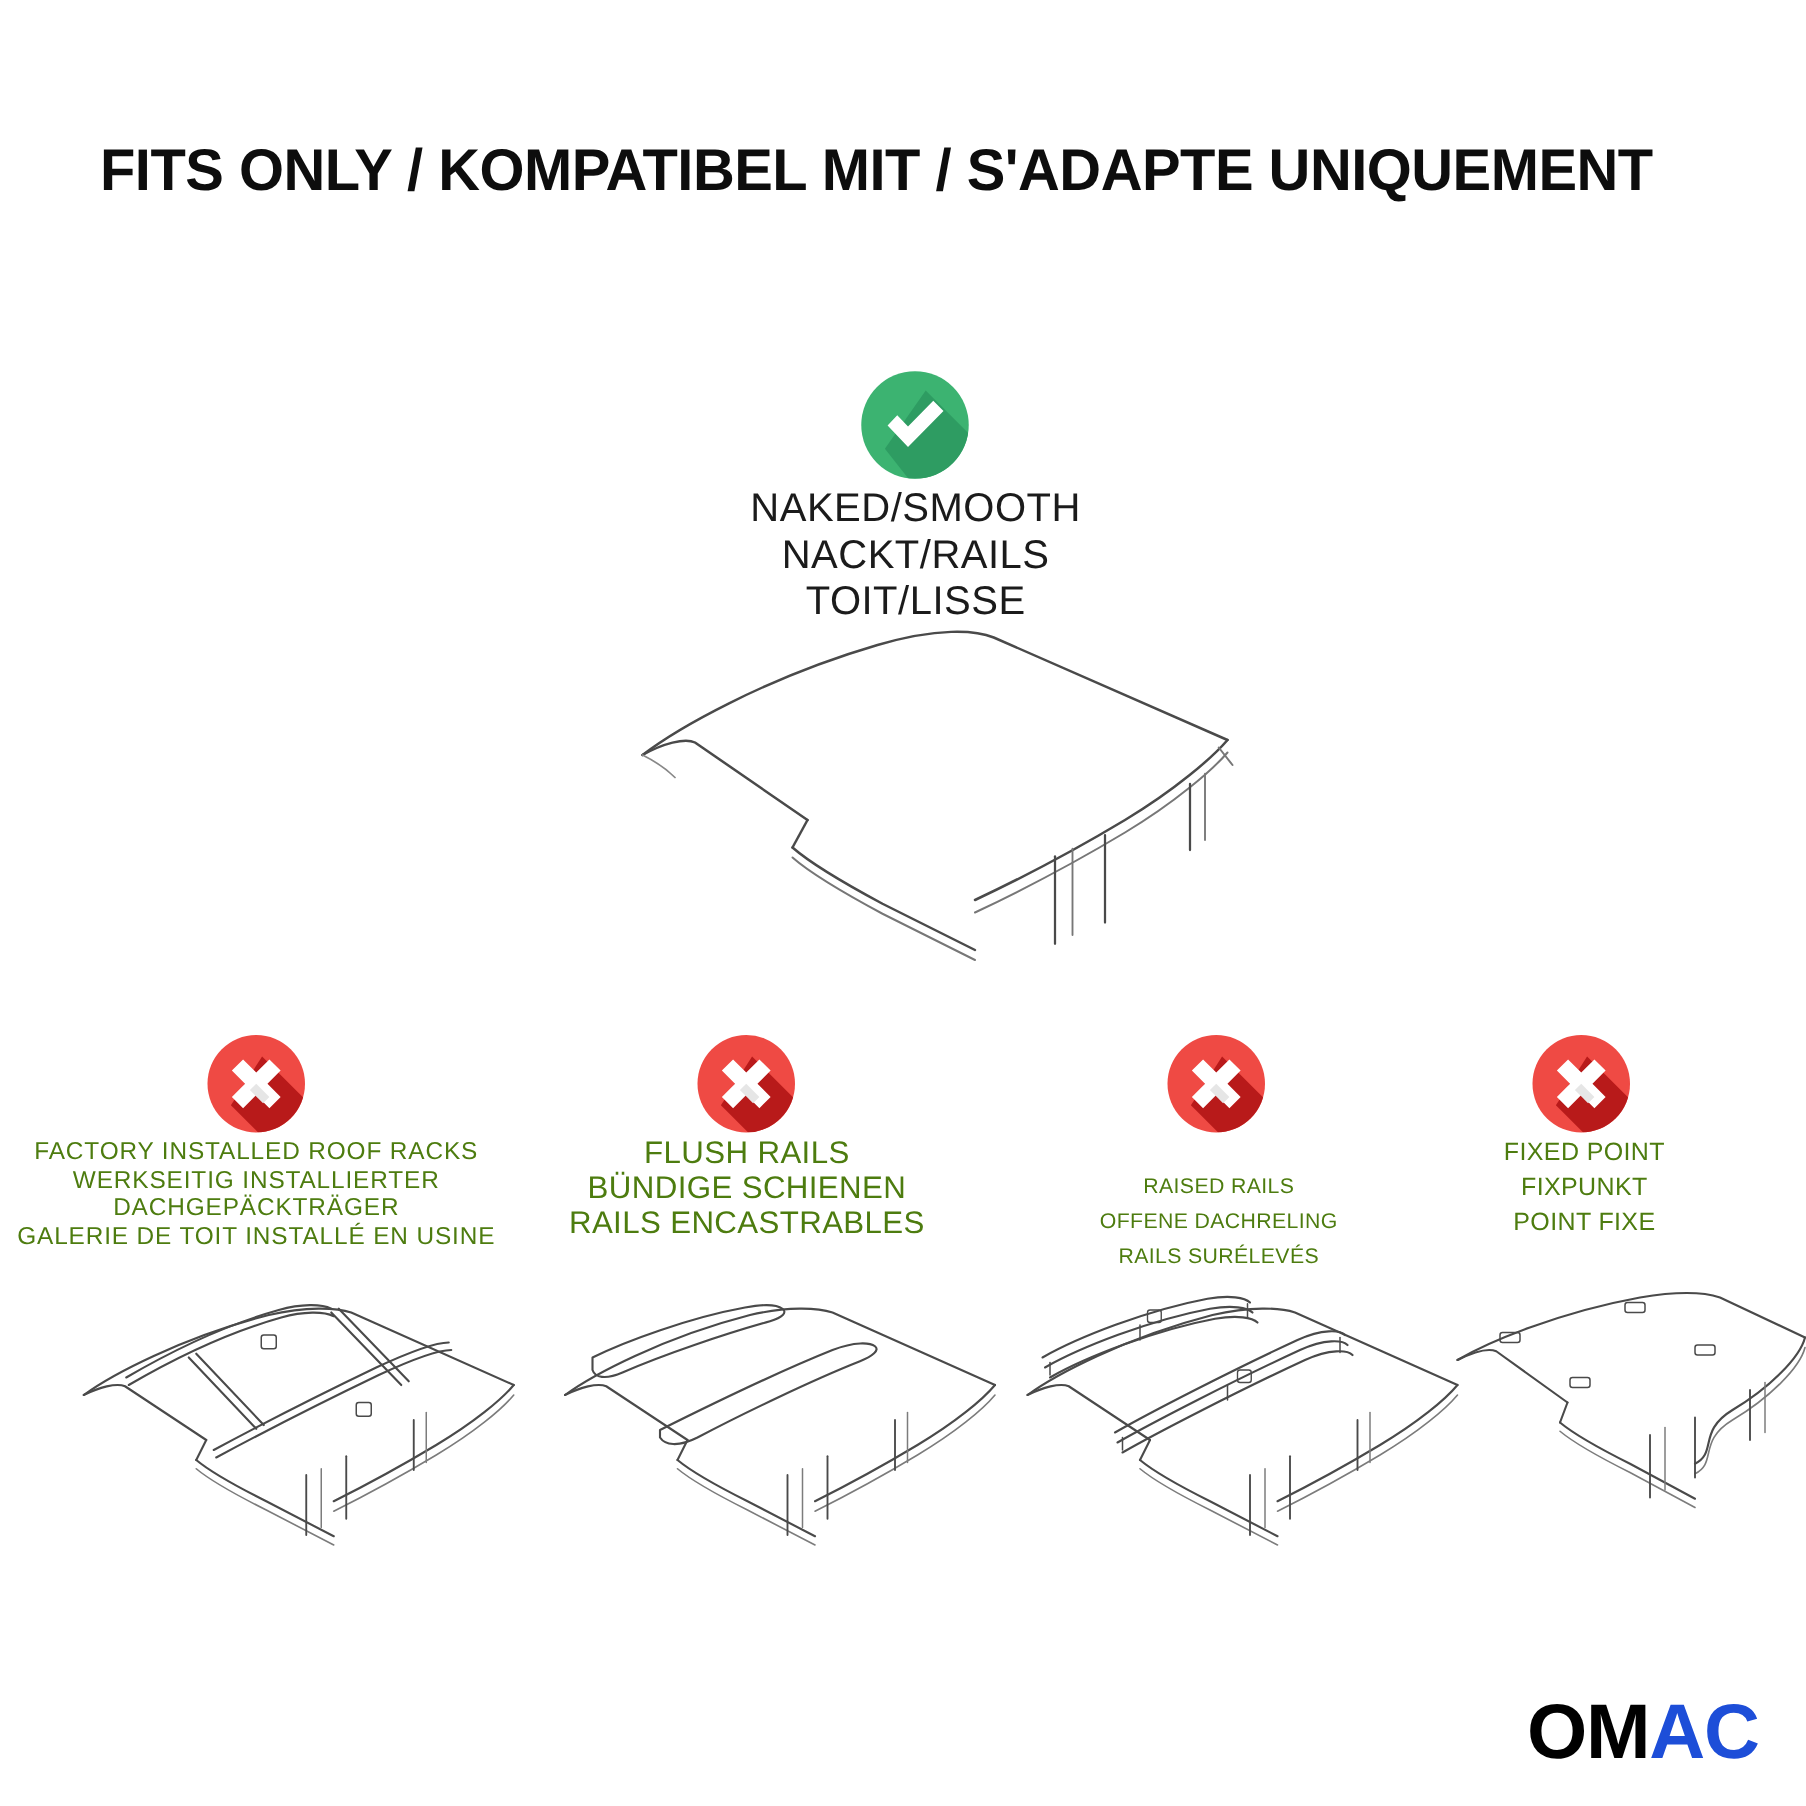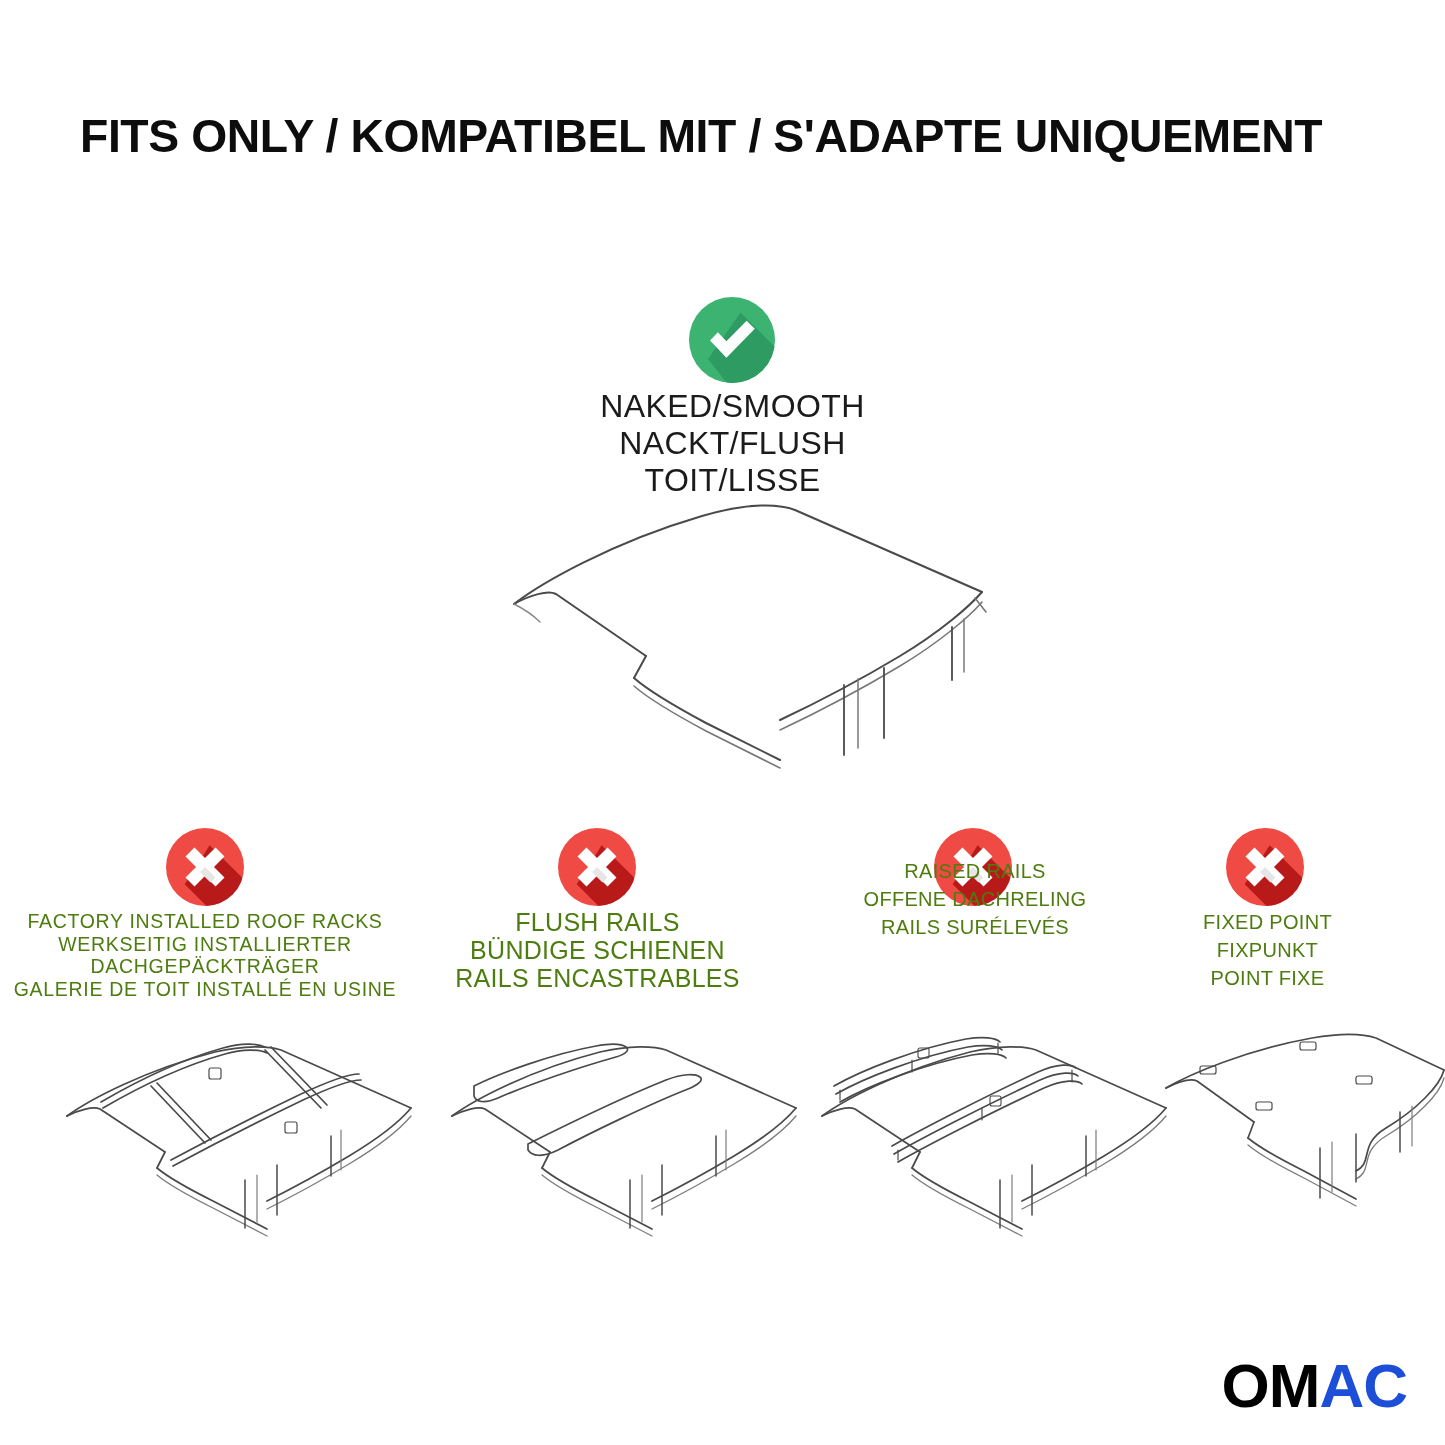--- a/index.html
+++ b/index.html
@@ -60,21 +60,21 @@
     position:absolute;
     text-align:center;
     color:#4d7c0f;
     font-weight:300;
     line-height:1.18;
   }
   .no-label div{white-space:nowrap;}
 
   .lbl-1{ left:5px;  top:910px; width:400px; font-size:19.5px; letter-spacing:0.7px; line-height:22.5px;}
   .lbl-2{ left:400px;top:908px; width:395px; font-size:25px;   letter-spacing:0.3px; line-height:28px;}
-  .lbl-3{ left:775px;top:857px; width:400px; font-size:20px;   letter-spacing:0.3px; line-height:28px;}
+  .lbl-3{ left:775px;top:935px; width:400px; font-size:17px;   letter-spacing:0.3px; line-height:28px;}
   .lbl-4{ left:1130px;top:908px;width:275px; font-size:20px;   letter-spacing:0.3px; line-height:28px;}
 
   .row-drawing{position:absolute; top:1030px; height:215px;}
   .rd-1{left:45px;  width:375px;}
   .rd-2{left:430px; width:375px;}
   .rd-3{left:800px; width:375px;}
   .rd-4{left:1160px;width:285px;}
 
   
   .logo{
@@ -97,21 +97,21 @@
 
   <div class="badge ok-badge">
     <svg viewBox="0 0 100 100" preserveAspectRatio="none">
       <path d="M60 18 L100 58 L100 100 L44 100 L22 72 Z" fill="#2e9c62"></path>
       <path d="M24.5 50.5 L33.5 41 L43.5 51.5 L67 27.5 L76.5 37 L43.5 70.5 Z" fill="#ffffff"></path>
     </svg>
   </div>
 
   <div class="ok-label">
     <div>NAKED/SMOOTH</div>
-    <div>NACKT/FLUSH</div>
+    <div>NACKT/RAILS</div>
     <div>TOIT/LISSE</div>
   </div>
 
   <div class="main-drawing">
     <svg viewBox="0 0 520 290" width="520" height="290" fill="none" stroke="#4a4a4a" stroke-width="2" stroke-linecap="round" stroke-linejoin="round">
 
       <path d="M44 124 C70 104 140 63 232 36 C280 22 310 24 325 30 L512 112"></path>
       <path d="M44 124 C60 115 78 110 86 114 L176 176"></path>
       <path d="M176 176 L164 198"></path>
       <path d="M164 198 C180 212 208 228 236 243 L310 280"></path>

